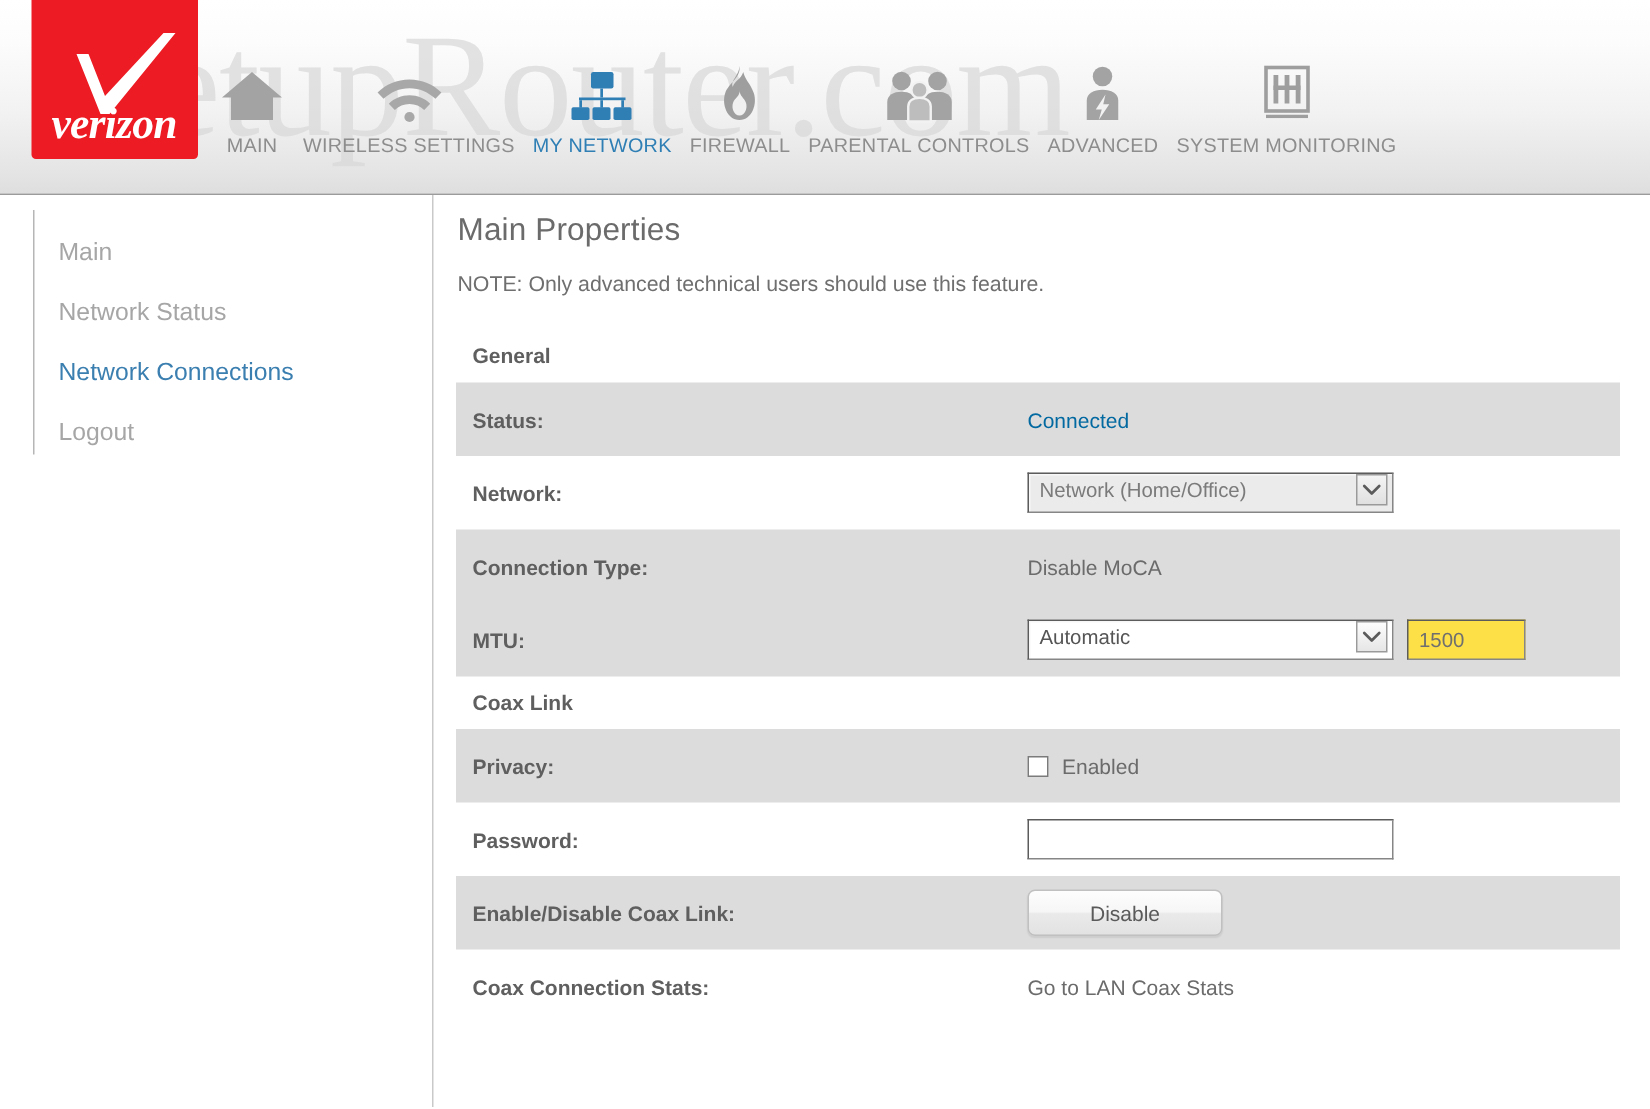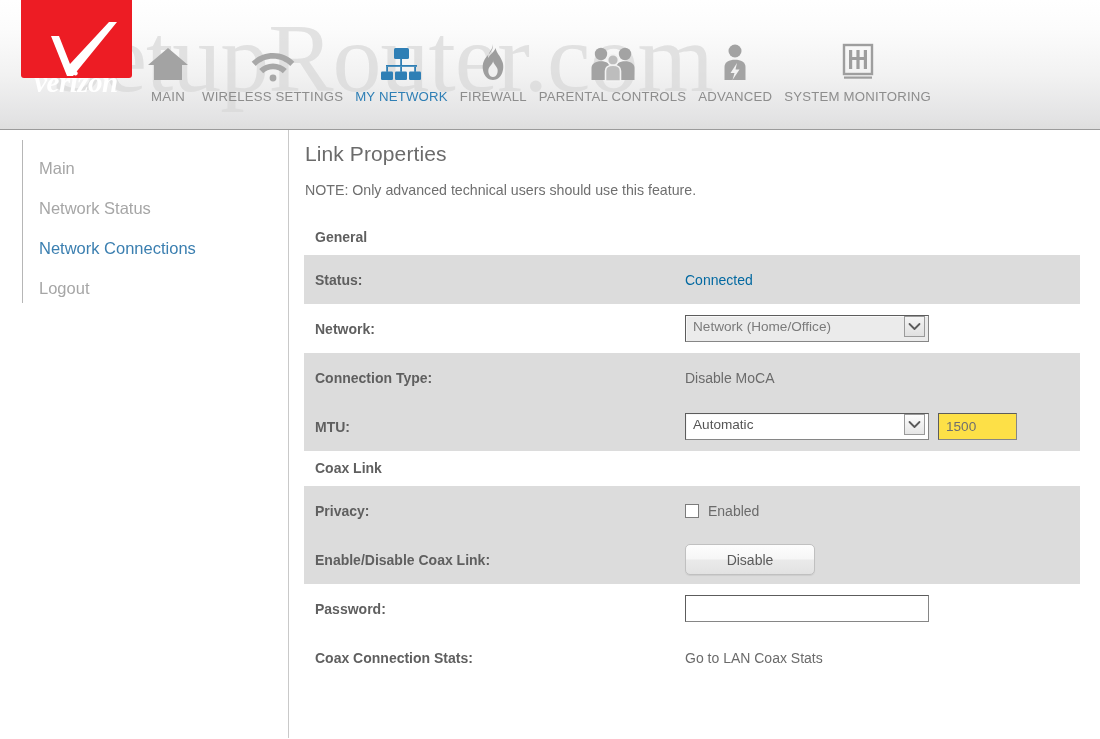--- a/index.html
+++ b/index.html
@@ -31,21 +31,21 @@
     opacity:.72;
     letter-spacing:-1px;
     white-space:nowrap;
     user-select:none;
     pointer-events:none;
     z-index:1;
   }
   #logo {
     position:absolute;
     left:21px; top:0;
-    width:111px; height:78px;
+    width:111px; height:106px;
     background:#ed1c24;
     z-index:3;
     border-radius:0 0 3px 3px;
   }
   #logo svg { display:block; }
 
   #nav {
     position:absolute;
     left:140px; top:0; right:0; height:130px;
     display:flex;
@@ -335,21 +335,21 @@
       <a class="side-item" href="#">Network Status</a>
       <a class="side-item active" href="#">Network Connections</a>
       <a class="side-item" href="#">Logout</a>
     </div>
   </div>
 
   <div id="content-rule"></div>
 
   <div id="content">
 
-    <div id="page-title">Link Properties</div>
+    <div id="page-title">Main Properties</div>
     <div id="page-note">NOTE: Only advanced technical users should use this feature.</div>
 
     <div id="form">
 
       <div class="section-head">General</div>
 
       <div class="row shade">
         <div class="lbl">Status:</div>
         <div class="val green">Connected</div>
       </div>
@@ -392,34 +392,34 @@
       <div class="section-head">Coax Link</div>
 
       <div class="row shade">
         <div class="lbl">Privacy:</div>
         <div class="val">
           <span class="chk"></span>
           <span class="chk-label">Enabled</span>
         </div>
       </div>
 
+      <div class="row">
+        <div class="lbl">Password:</div>
+        <div class="val">
+          <span class="txtbox" id="password-input"></span>
+        </div>
+      </div>
+
       <div class="row shade">
         <div class="lbl">Enable/Disable Coax Link:</div>
         <div class="val">
           <button class="btn">Disable</button>
         </div>
       </div>
 
       <div class="row">
-        <div class="lbl">Password:</div>
-        <div class="val">
-          <span class="txtbox" id="password-input"></span>
-        </div>
-      </div>
-
-      <div class="row">
         <div class="lbl">Coax Connection Stats:</div>
         <div class="val link-text">Go to LAN Coax Stats</div>
       </div>
 
     </div>
   </div>
 </div>
 
 </body></html>

